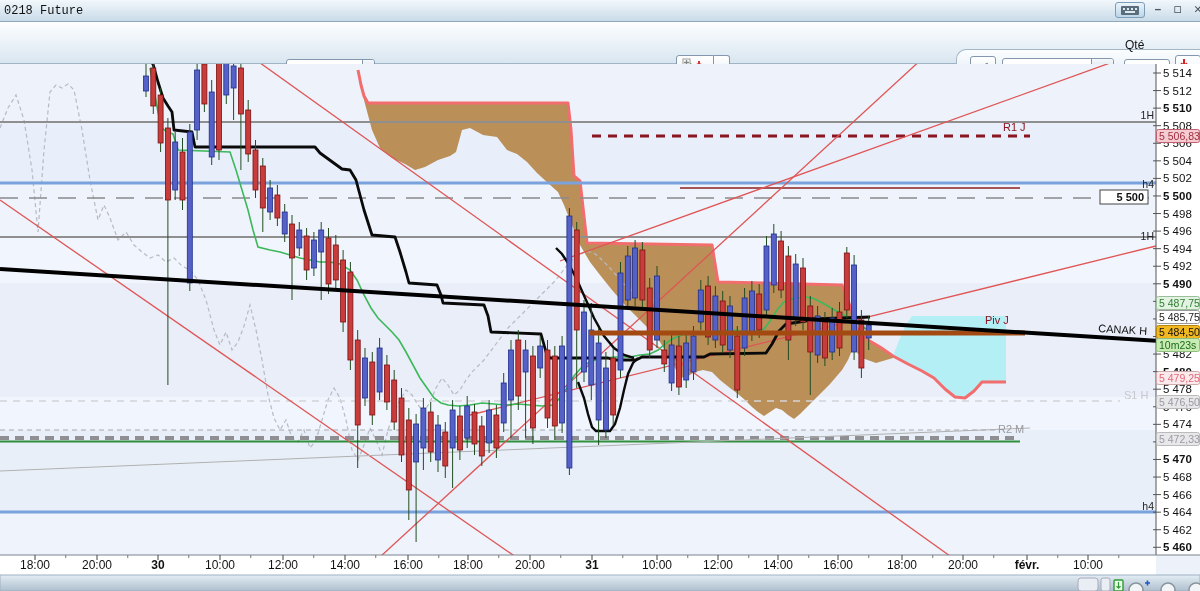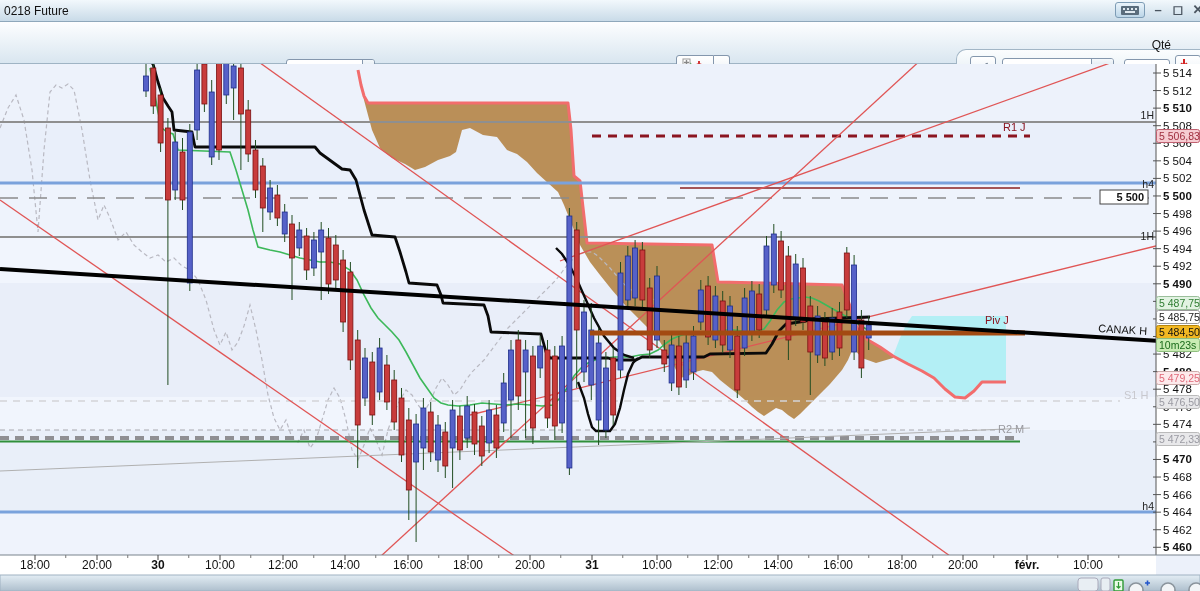--- a/index.html
+++ b/index.html
@@ -1,20 +1,20 @@
 <!DOCTYPE html>
 <html><head>
 <meta charset="utf-8">
 <style>
   html,body{margin:0;padding:0;background:#888;}
   *{box-sizing:border-box;}
   .app{position:relative;width:1200px;height:591px;overflow:hidden;
        font-family:"Liberation Sans",sans-serif;background:#ecf1fa;}
   .titlebar{position:absolute;left:0;top:0;width:1200px;height:22px;
-    background:linear-gradient(#f2f8fc,#c9dbe8);border-bottom:1px solid #8fa8bb;}
+    background:linear-gradient(#f2f8fc,#c9dbe8);border-bottom:1px solid #8fa8bb;font-family:Liberation Mono, monospace;}
   .title{position:absolute;left:4px;top:4px;font-size:12px;color:#111;}
   .winbtns{position:absolute;right:0;top:2px;display:flex;align-items:center;gap:6px;}
   .kbbtn{width:30px;height:16px;border:1px solid #7d9cb5;border-radius:3px;
     background:linear-gradient(#eaf4fb,#bcd6e8);display:flex;align-items:center;justify-content:center;}
   .kbglyph{width:18px;height:9px;background:#5a6d7d;border-radius:1px;position:relative;}
   .kbglyph:after{content:"";position:absolute;left:2px;top:2px;right:2px;height:2px;
     background:repeating-linear-gradient(90deg,#dfe9f0 0 2px,transparent 2px 4px);}
   .kbglyph:before{content:"";position:absolute;left:4px;bottom:1.5px;right:4px;height:2px;background:#dfe9f0;}
   .wbtn{color:#4a5560;font-size:13px;font-weight:bold;width:14px;text-align:center;line-height:16px;}
   .toolbar{position:absolute;left:0;top:22px;width:1200px;height:42px;
@@ -31,21 +31,21 @@
   .ct-dd{width:16px;border:1px solid #8497ad;border-left:none;border-radius:0 3px 3px 0;
     background:linear-gradient(#ffffff,#dde8f1);display:flex;align-items:center;justify-content:center;}
   .rpanel{position:absolute;left:956px;top:27px;width:244px;height:37px;
     background:linear-gradient(#fbfdfe,#dde9f1);border:1px solid #a2b6c6;border-right:none;border-radius:10px 0 0 0;}
   .collapse{position:absolute;left:3px;top:15px;width:0;height:0;
     border-top:5px solid transparent;border-bottom:5px solid transparent;border-left:7px solid #222;}
   .toolbtn{position:absolute;width:26px;height:25px;border:1px solid #8497ad;border-radius:3px;
     background:linear-gradient(#ffffff,#e4edf4);display:flex;align-items:center;justify-content:center;}
   .wrench-btn{left:13px;top:6px;}
   .account-dd{left:45px;top:8px;width:112px;}
-  .qty-label{position:absolute;left:168px;top:-12px;width:46px;text-align:right;font-size:12px;color:#111;}
+  .qty-label{position:absolute;left:168px;top:-12px;width:46px;text-align:left;font-size:12px;color:#111;}
   .qty-input{position:absolute;left:167px;top:9px;width:46px;height:23px;border:1px solid #8497ad;border-radius:3px;
     background:#fff;font-size:12px;text-align:right;padding:4px 5px 0 0;color:#111;}
   .orders-btn{left:218px;top:5px;width:26px;height:28px;}
   svg text{font-family:"Liberation Sans",sans-serif;}
 </style>
 </head>
 <body>
 
 <div class="app">
 

